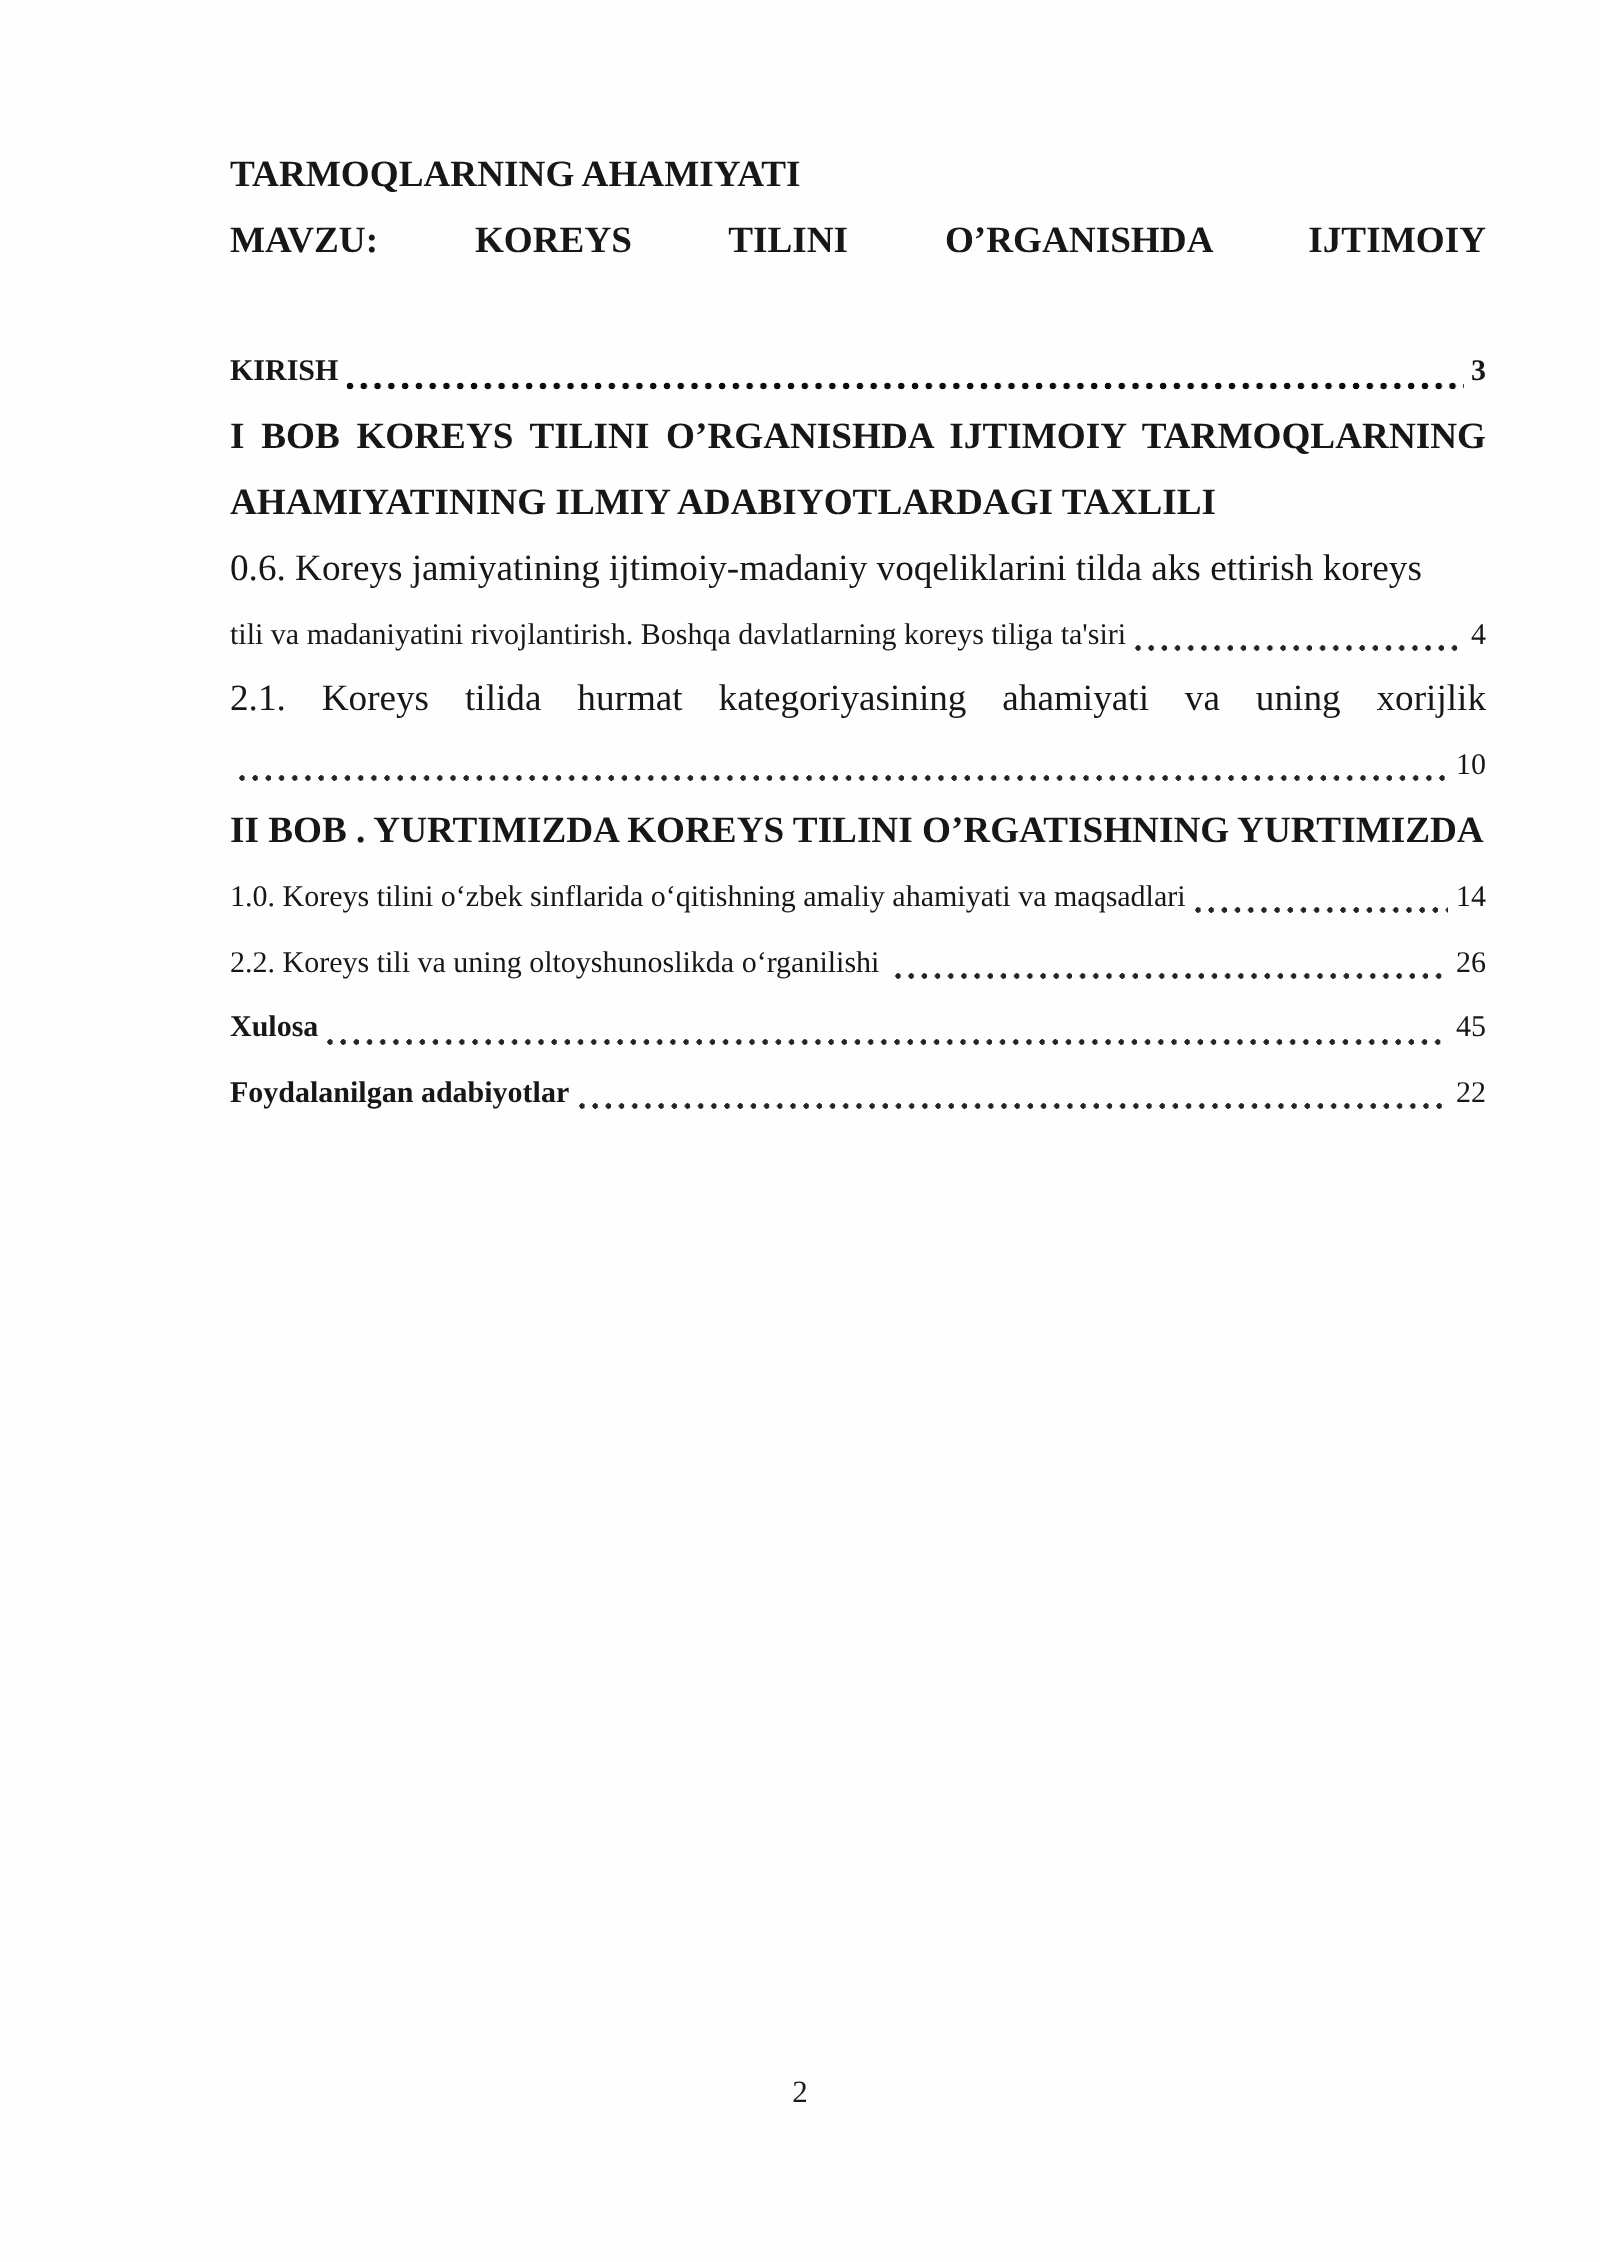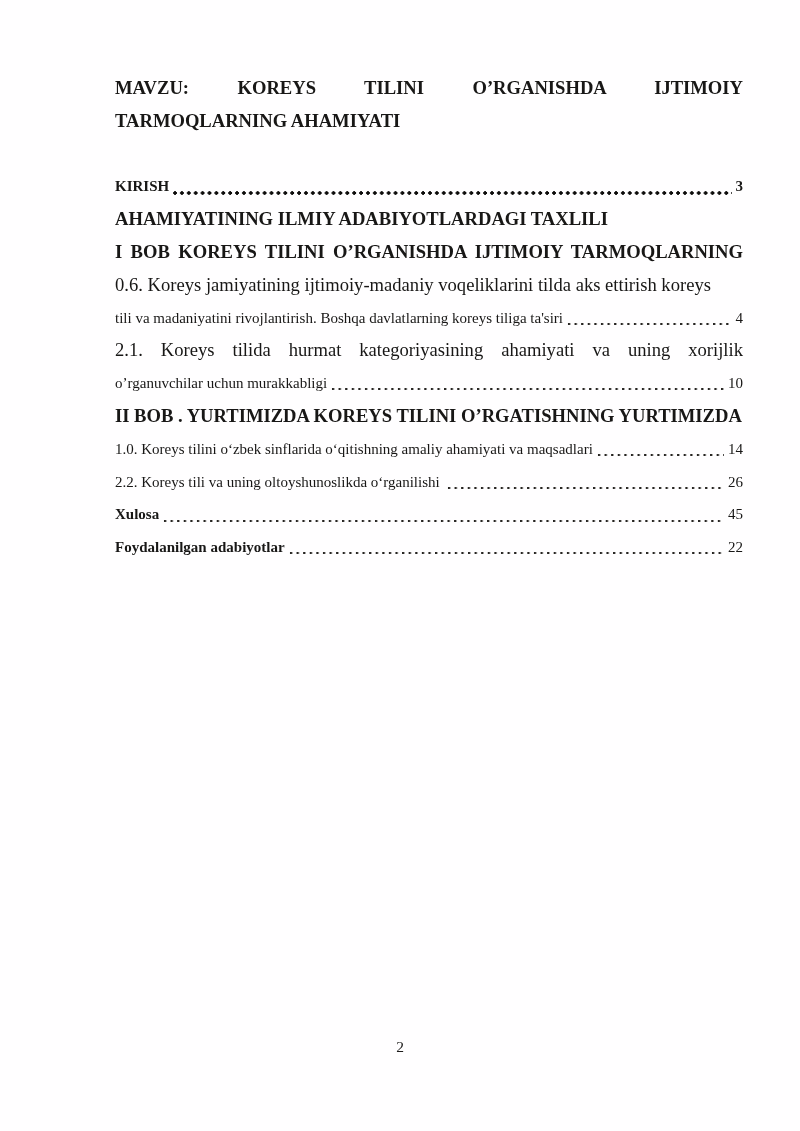--- a/index.html
+++ b/index.html
@@ -78,57 +78,56 @@
     line-height: 22px;
     color: #1c1b1a;
   }
 </style>
 </head>
 <body>
 
 <div class="sheet">
   <div class="content">
 
+    <div class="block bold">
+      <span class="t">TARMOQLARNING AHAMIYATI</span>
+    </div>
     <div class="block bold justify">
       <span class="t">MAVZU: KOREYS TILINI O’RGANISHDA IJTIMOIY</span>
-    </div>
-    <div class="block bold">
-      <span class="t">TARMOQLARNING AHAMIYATI</span>
     </div>
 
     <div class="spacer"></div>
 
 
     <div class="line bold">
       <span class="t">KIRISH</span>
       <span class="leader bold-dots"></span>
       <span class="pg">3</span>
     </div>
 
+    <div class="block bold justify">
+      <span class="t">I BOB KOREYS TILINI O’RGANISHDA IJTIMOIY TARMOQLARNING</span>
+    </div>
     <div class="block bold">
       <span class="t">AHAMIYATINING ILMIY ADABIYOTLARDAGI TAXLILI</span>
-    </div>
-    <div class="block bold justify">
-      <span class="t">I BOB KOREYS TILINI O’RGANISHDA IJTIMOIY TARMOQLARNING</span>
     </div>
 
     <div class="block">
       <span class="t">0.6. Koreys jamiyatining ijtimoiy-madaniy voqeliklarini tilda aks ettirish koreys</span>
     </div>
     <div class="line">
       <span class="t">tili va madaniyatini rivojlantirish. Boshqa davlatlarning koreys tiliga ta'siri</span>
       <span class="leader"></span>
       <span class="pg">4</span>
     </div>
 
     <div class="block justify">
       <span class="t">2.1. Koreys tilida hurmat kategoriyasining ahamiyati va uning xorijlik</span>
     </div>
     <div class="line">
-      <span class="t">o’rganuvchilar uchun murakkabligi</span>
       <span class="leader"></span>
       <span class="pg">10</span>
     </div>
 
     <div class="block bold">
       <span class="t">II BOB . YURTIMIZDA KOREYS TILINI O’RGATISHNING YURTIMIZDA</span>
     </div>
 
     <div class="line">
       <span class="t">1.0. Koreys tilini oʻzbek sinflarida oʻqitishning amaliy ahamiyati va maqsadlari</span>

